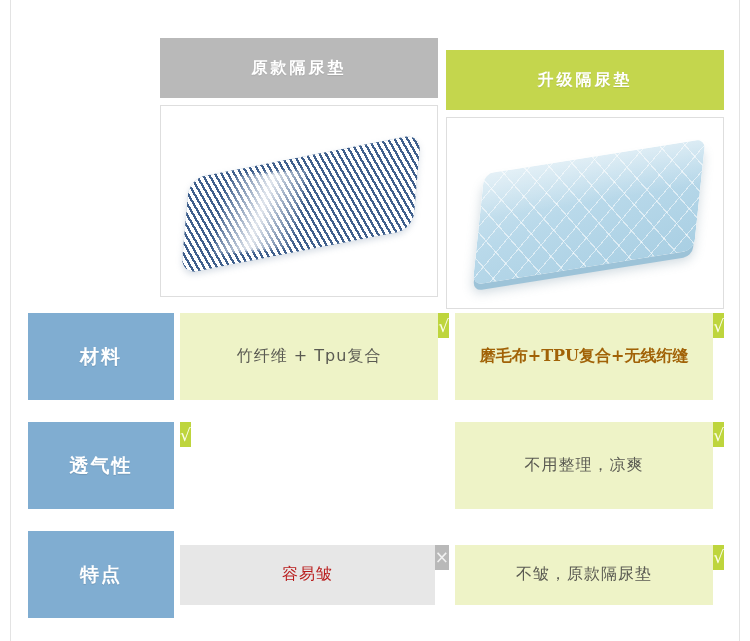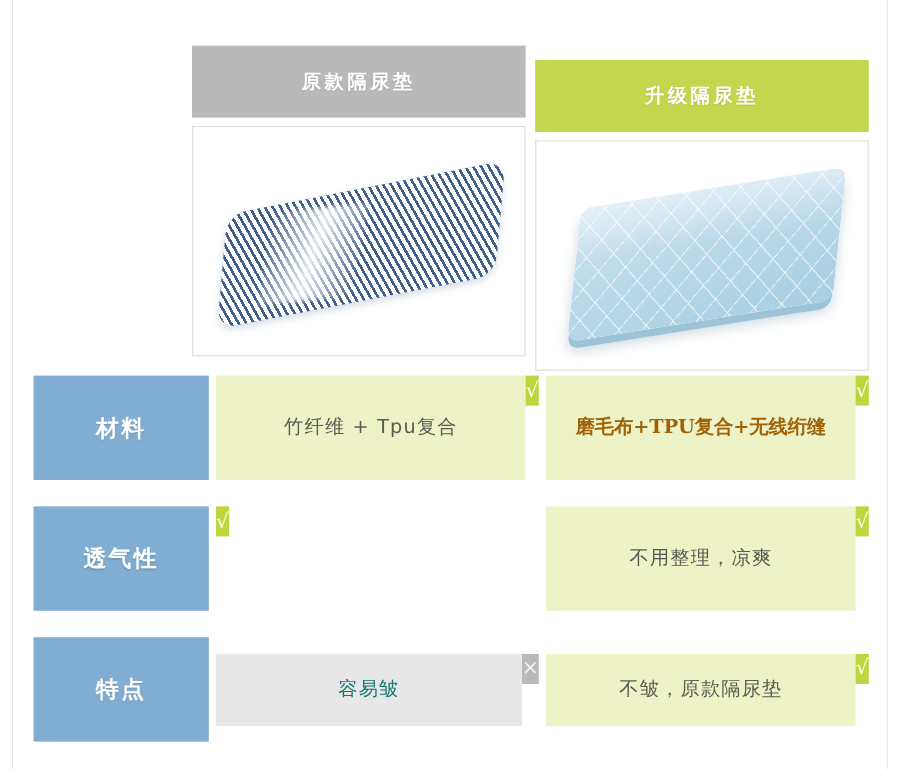--- a/index.html
+++ b/index.html
@@ -211,21 +211,21 @@
     color: #a16207;
     font-weight: bold;
     font-family: "DejaVu Serif", "Liberation Serif", serif;
     font-size: 16px;
     letter-spacing: 0;
   }
 
   
   .cell.bad .cell-text {
     background: #e7e7e7;
-    color: #0f766e;
+    color: #b91c1c;
   }
   .cell.bad .cell-mark {
     background: #b9b9b9;
     color: #f2f2f2;
   }
 </style>
 </head>
 <body>
 
 <div id="page">

